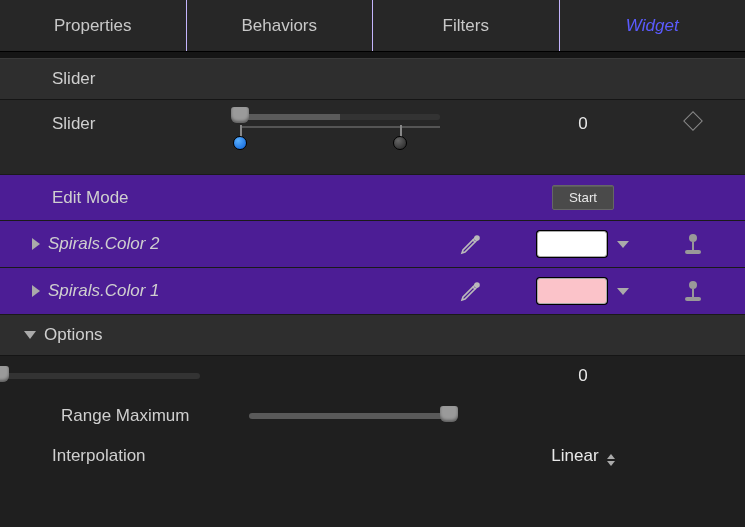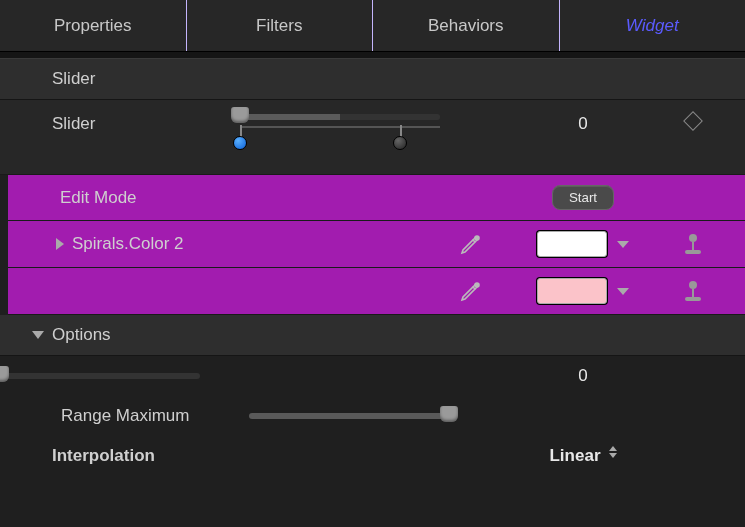--- a/index.html
+++ b/index.html
@@ -35,36 +35,35 @@
     border-top: 1px solid #3a3a3a;
     border-bottom: 1px solid #151515;
   }
   .row {
     display: flex;
     align-items: center;
     padding: 10px 22px 10px 0;
     position: relative;
   }
   .row.param {
-    background: #a21caf;
+    background: #4c1d95;
     border-bottom: 1px solid #1a1a1a;
-    margin-left: 8px;
   }
   .row.group-header {
     background: #2e2e2e;
-    padding-left: 32px;
+    padding-left: 24px;
     border-bottom: 1px solid #151515;
   }
   .label-col {
     width: 240px;
     padding-left: 52px;
     display: flex;
     align-items: center;
   }
-  .label-col.with-disclosure { padding-left: 48px; }
+  .label-col.with-disclosure { padding-left: 32px; font-style: italic; }
   .disclosure {
     width: 0; height: 0;
     display: inline-block;
     margin-right: 8px;
     cursor: pointer;
   }
   .disclosure.right {
     border-top: 6px solid transparent;
     border-bottom: 6px solid transparent;
     border-left: 8px solid #aaa;
@@ -144,21 +143,21 @@
   .dual-dot.gray { background: radial-gradient(circle at 35% 30%, #666, #222); }
   .keyframe-diamond {
     width: 14px; height: 14px;
     border: 1.5px solid #888;
     transform: rotate(45deg);
     cursor: pointer;
   }
   .btn {
     background: #4a4a4a;
     border: 1px solid #666;
-    border-radius: 8px;
+    border-radius: 2px;
     padding: 4px 16px;
     color: #e8e8e8;
     cursor: pointer;
     box-shadow: 0 1px 0 rgba(255,255,255,0.1) inset;
   }
   .color-well {
     width: 70px; height: 26px;
     border: 1px solid #aaa;
     border-radius: 3px;
     cursor: pointer;
@@ -212,22 +211,22 @@
   }
   .eyedropper {
     cursor: pointer;
   }
 </style>
 </head>
 <body>
 
 <div class="tabs">
   <div class="tab">Properties</div>
+  <div class="tab">Behaviors</div>
   <div class="tab">Filters</div>
-  <div class="tab">Behaviors</div>
   <div class="tab active">Widget</div>
 </div>
 
 <div style="height:6px;background:#151515;"></div>
 
 <div class="section-header">
   <span>Slider</span>
 </div>
 
 <div class="slider-block">
@@ -282,20 +281,24 @@
   <div class="end-col">
     <span class="joystick-icon">
       <span class="ball"></span>
         <span class="stick"></span>
         <span class="base"></span>
     </span>
   </div>
 </div>
 
 <div class="row param">
+  <div class="label-col with-disclosure">
+    <span class="disclosure right"></span>
+    <span>Spirals.Color 1</span>
+  </div>
   <div class="mid-col" style="justify-content:flex-end;padding-right:20px;">
     <svg class="eyedropper" width="24" height="24" viewBox="0 0 24 24" fill="none" stroke="#bbb" stroke-width="1.6">
         <path d="M3 21l3-1 10-10-2-2L4 18l-1 3z"></path>
         <path d="M14 8l2-2 2 2-2 2"></path>
         <circle cx="18" cy="6" r="2" fill="#bbb"></circle>
       </svg>
   </div>
   <div class="value-col" style="display:flex;justify-content:center;align-items:center;">
     <div class="color-well" style="background:#fbc3c9;" title="#fbc3c9"></div>
     <span class="chev-down"></span>
@@ -327,24 +330,24 @@
 <div class="row" style="background:#1f1f1f;padding-left:9px;">
   <div class="label-col">Range Maximum</div>
   <div class="mid-col">
     <div class="slider-track full-fill">
       <div class="thumb" style="left:100%;"></div>
     </div>
   </div>
   <div class="end-col"></div>
 </div>
 
-<div class="row" style="background:#1f1f1f;font-weight:bold;">
+<div class="row" style="background:#1f1f1f;">
   <div class="label-col">Interpolation</div>
   <div class="mid-col"></div>
-  <div class="value-col" style="display:flex;justify-content:center;align-items:flex-start;">
+  <div class="value-col" style="display:flex;justify-content:center;align-items:flex-end;">
     <span>Linear</span>
     <span class="popup-arrows">
       <span class="up"></span>
         <span class="dn"></span>
     </span>
   </div>
   <div class="end-col"></div>
 </div>
 
 </body></html>

